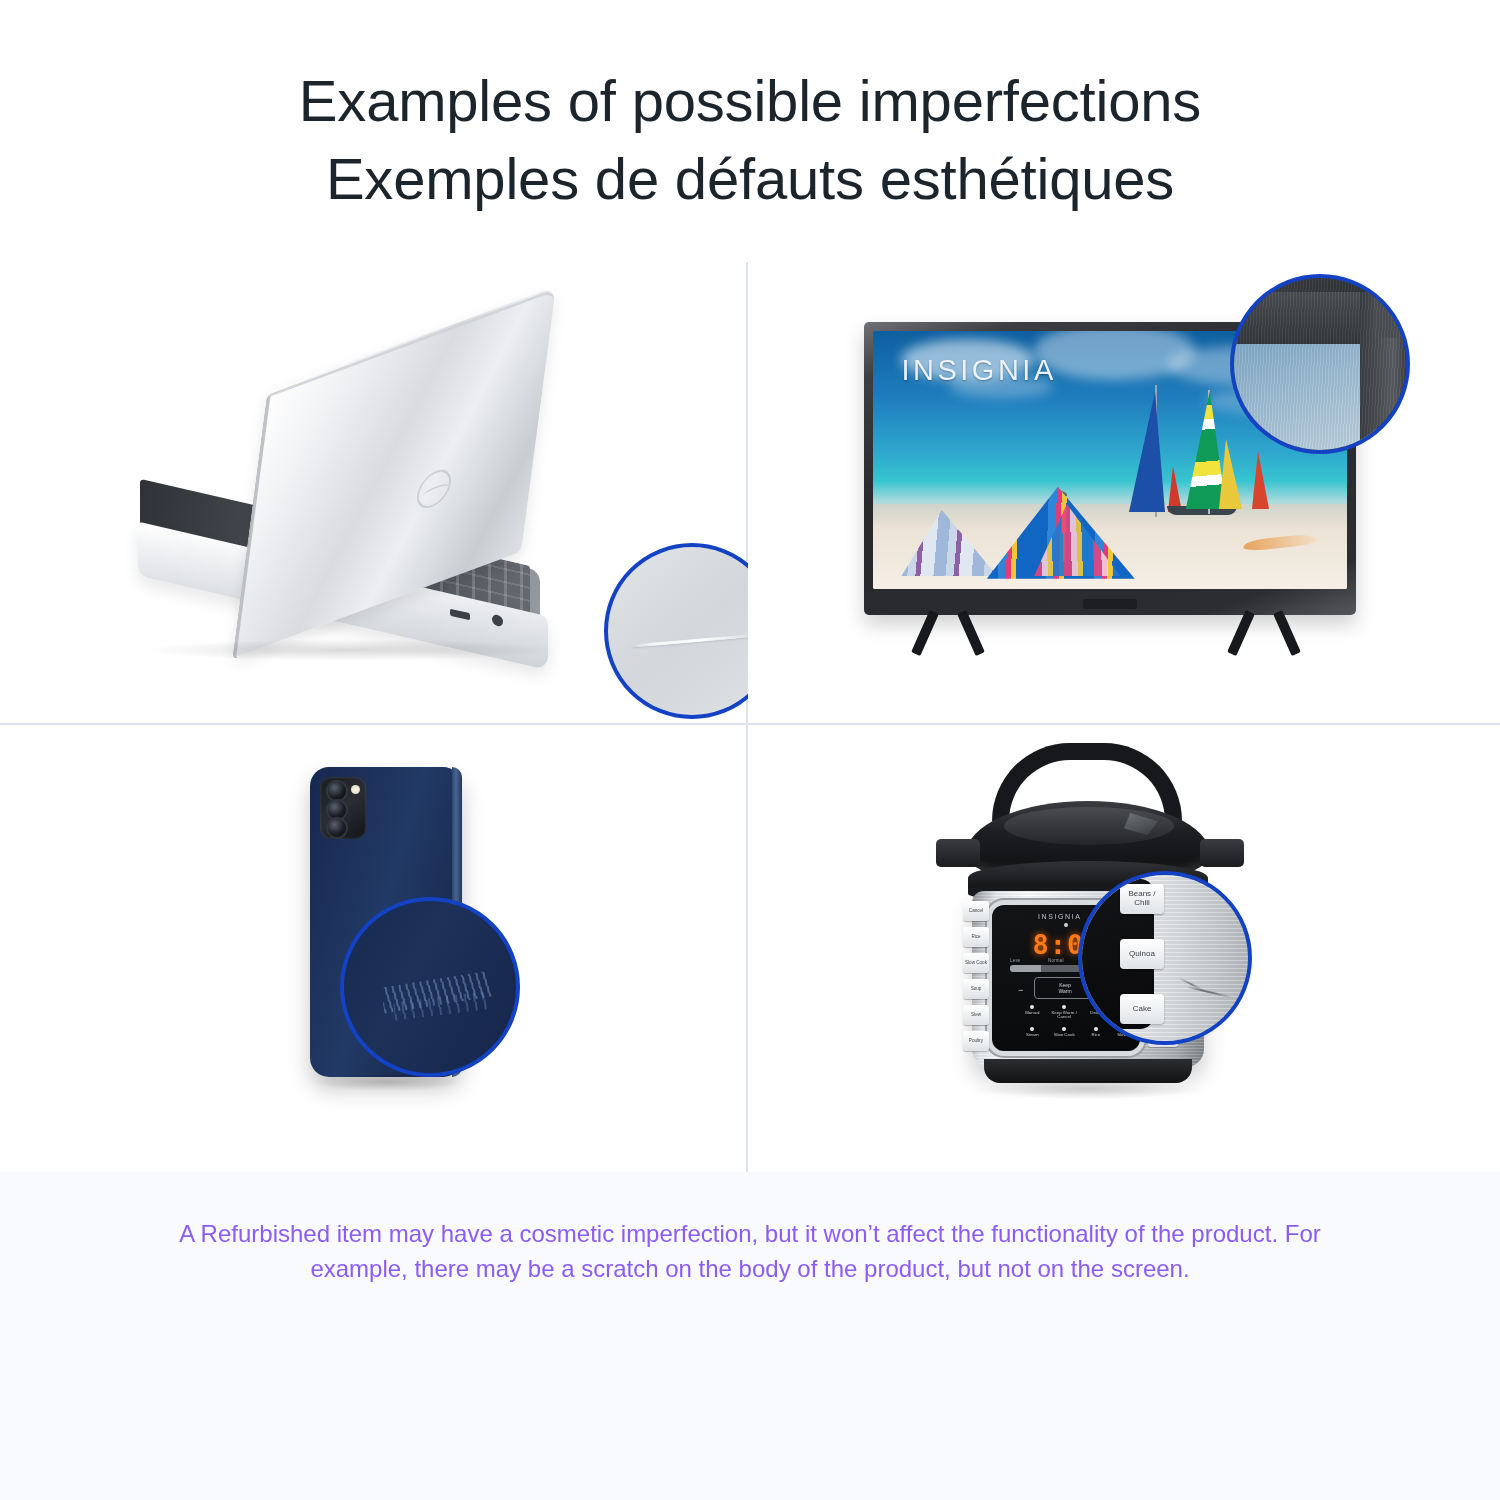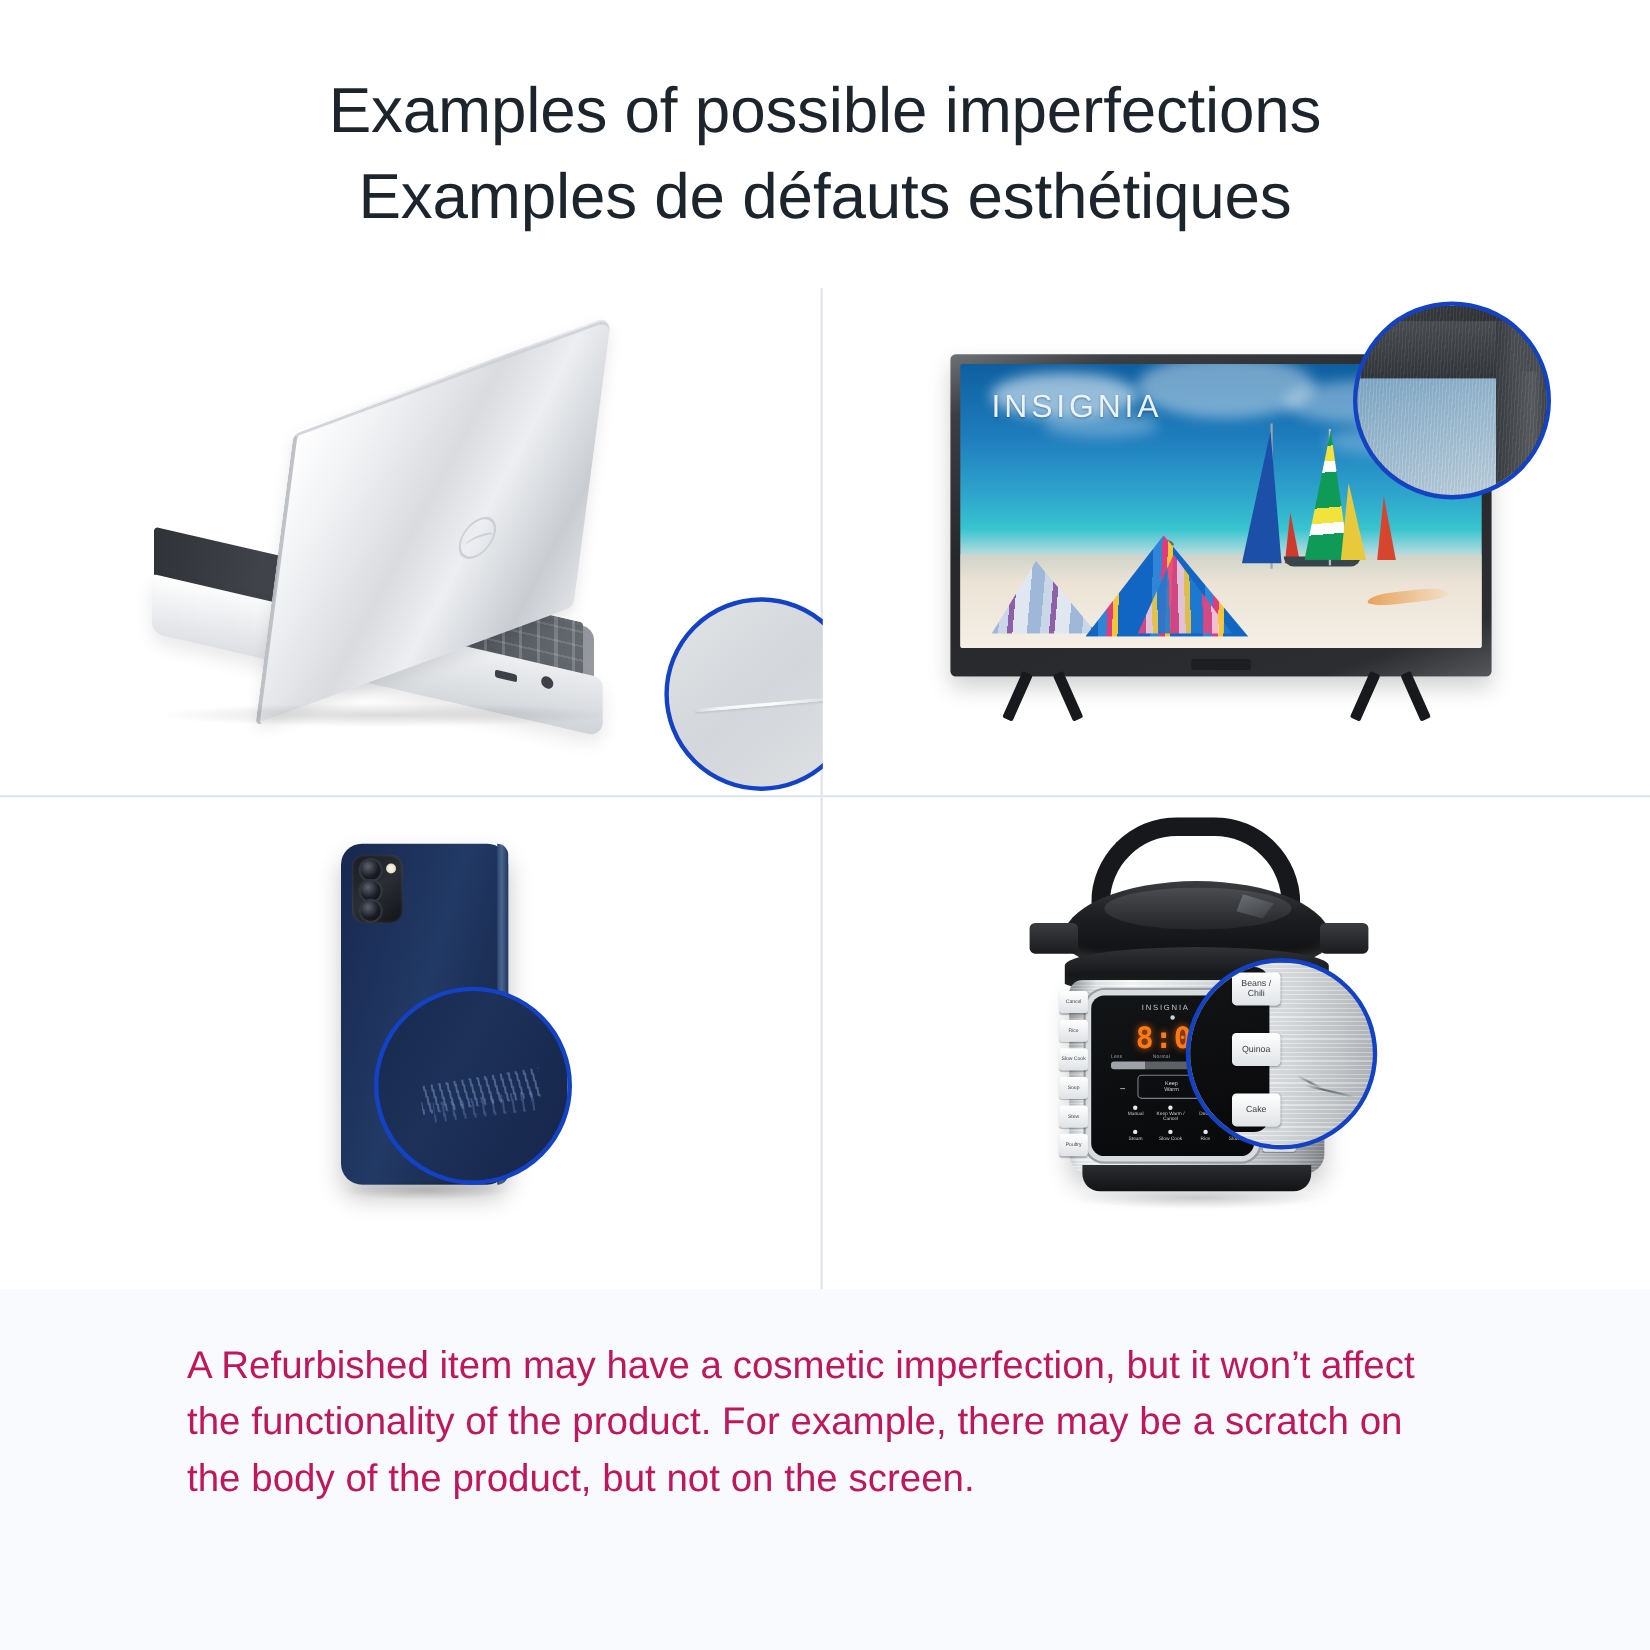--- a/index.html
+++ b/index.html
@@ -407,33 +407,33 @@
     transform: rotate(26deg);
   }
 
   
   .footer {
     position: absolute; left: 0; top: 1172px; width: 1500px; height: 328px;
     background: #f8fafd; display:flex; flex-direction: column;
     align-items: center; justify-content: flex-start; padding-top: 44px;
   }
   .para {
-    width: 1160px; color: #be185d;
-    font-size: 35px; line-height: 1.46; font-weight: 400;
+    width: 1160px; text-align: center; color: #8b5cf6;
+    font-size: 24px; line-height: 1.46; font-weight: 400;
   }
   .para.fr { margin-top: 26px; }
 </style>
 </head>
 <body>
 
 <div class="page">
 
   <div class="header">
     <div class="title-line">Examples of possible imperfections</div>
-    <div class="title-line">Examples de défauts esthétiques</div>
+    <div class="title-line">Exemples de défauts esthétiques</div>
   </div>
 
   <div class="grid">
 
     <div class="cell cell-tl">
       <div class="stage">
         <div class="lap-wrap">
           <div class="lap-base-dark"></div>
           <div class="lap-keys"></div>
           <div class="lap-base-bottom"></div>

